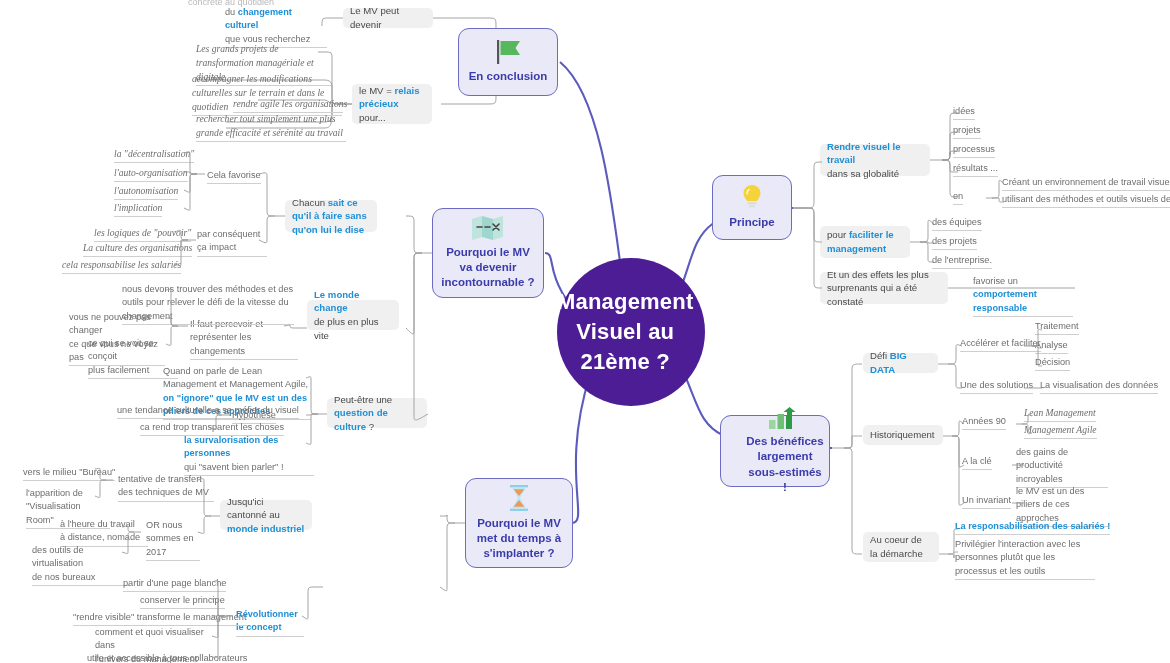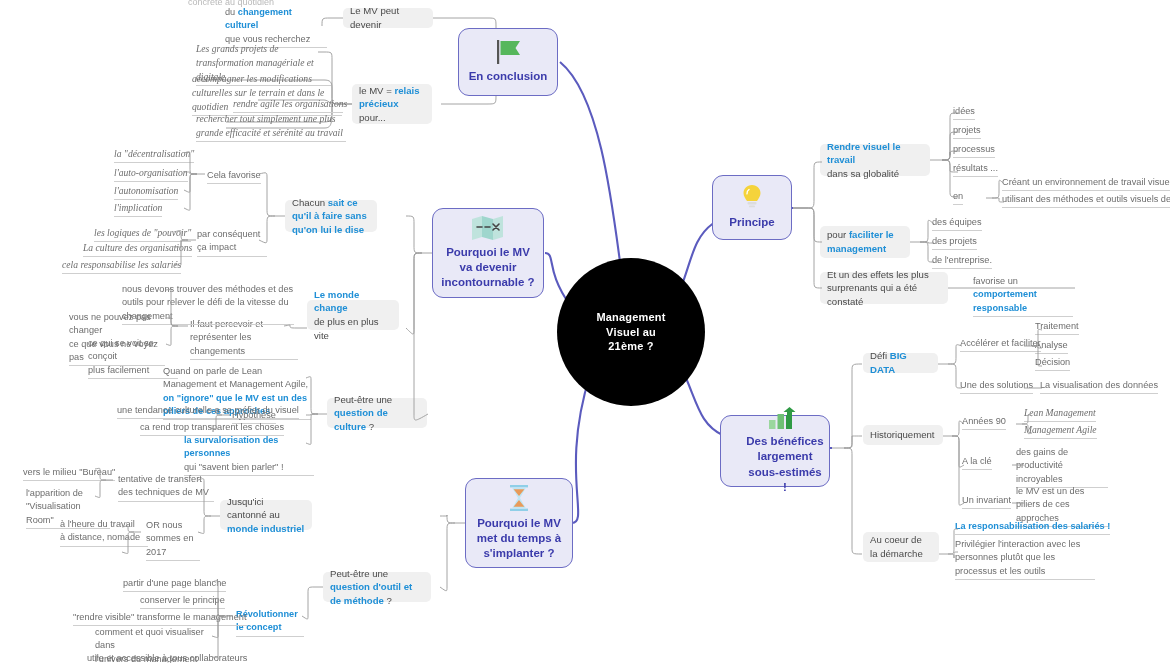--- a/index.html
+++ b/index.html
@@ -15,26 +15,26 @@
     height:663px;
     overflow:hidden;
     background:#ffffff;
   }
   #wires{position:absolute;left:0;top:0;width:1170px;height:663px;pointer-events:none;}
 
   
   .center-node{
     position:absolute;
     border-radius:50%;
-    background:#000000;
+    background:#4c1d95;
     color:#ffffff;
-    display:flex;align-items:center;justify-content:center;
+    display:flex;align-items:center;
     text-align:center;
     font-weight:bold;
-    font-size:11px;
+    font-size:22px;
     line-height:1.35;
     letter-spacing:.2px;
     box-sizing:border-box;
   }
 
   
   .l1{
     position:absolute;
     box-sizing:border-box;
     background:#e9e9f7;
@@ -303,30 +303,28 @@
         <path d="M13,16 L18.4,22.8 L7.6,22.8 Z" fill="#e89a5a"></path>
       </svg>
     </span>
     <span class="l1-label">Pourquoi le MV<br>met du temps à<br>s'implanter ?</span>
   </div>
 
   <div class="l2" style="left:220px;top:500px;width:92px;height:30px;">
     <span>Jusqu'ici cantonné au<br><span class="hl">monde industriel</span></span>
   </div>
 
-  <div class="l2" style="left:323px;top:572px;width:108px;height:30px;">
-    <span>Peut-être une <span class="hl">question d'outil et de méthode</span> ?</span>
-  </div>
 
   <div class="leaf wrap ul" style="left:118px;top:473px;width:96px;">tentative de transfert<br>des techniques de MV</div>
   <div class="leaf ul" style="left:23px;top:466px;">vers le milieu "Bureau"</div>
   <div class="leaf wrap ul" style="left:26px;top:487px;width:84px;">l'apparition de<br>"Visualisation Room"</div>
 
   <div class="leaf wrap ul" style="left:146px;top:519px;width:54px;">OR nous<br>sommes en<br>2017</div>
   <div class="leaf wrap ul" style="left:60px;top:518px;width:88px;">à l'heure du travail<br>à distance, nomade</div>
+  <div class="leaf wrap ul" style="left:32px;top:544px;width:98px;">des outils de virtualisation<br>de nos bureaux</div>
 
   <div class="leaf wrap ul" style="left:236px;top:608px;width:68px;color:#1f8fd6;font-weight:bold;">Révolutionner<br>le concept</div>
   <div class="leaf ul" style="left:123px;top:577px;">partir d'une page blanche</div>
   <div class="leaf ul" style="left:140px;top:594px;">conserver le principe</div>
   <div class="leaf ul" style="left:73px;top:611px;">"rendre visible" transforme le management</div>
   <div class="leaf wrap ul" style="left:95px;top:626px;width:124px;">comment et quoi visualiser dans<br>l'univers du management aujuordhui</div>
   <div class="leaf ul" style="left:87px;top:652px;">utile et accessible à tous collaborateurs</div>
 
   <svg style="position:absolute;left:0;top:0;width:1170px;height:663px;pointer-events:none;" viewBox="0 0 1170 663">
     <g fill="none" stroke="#9a9a9a" stroke-width="0.9">

